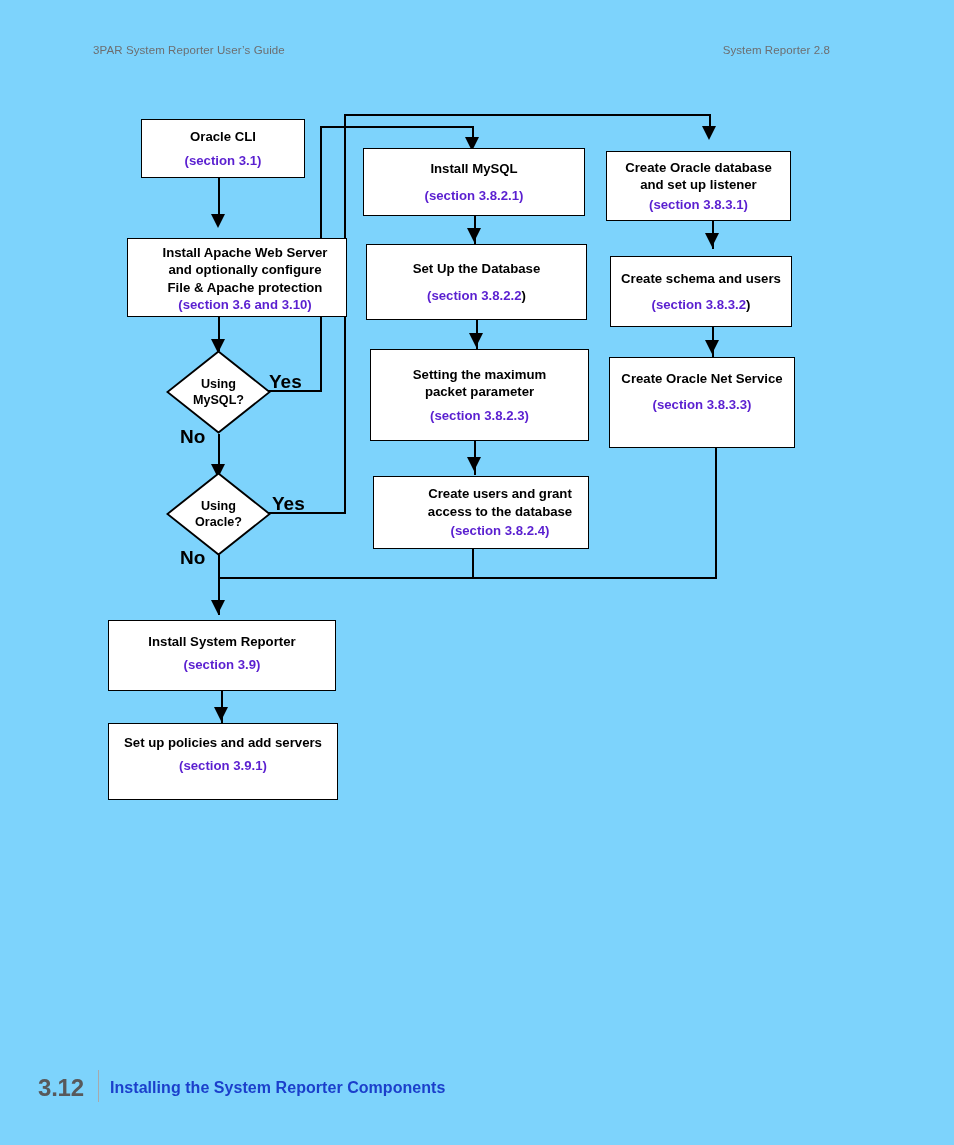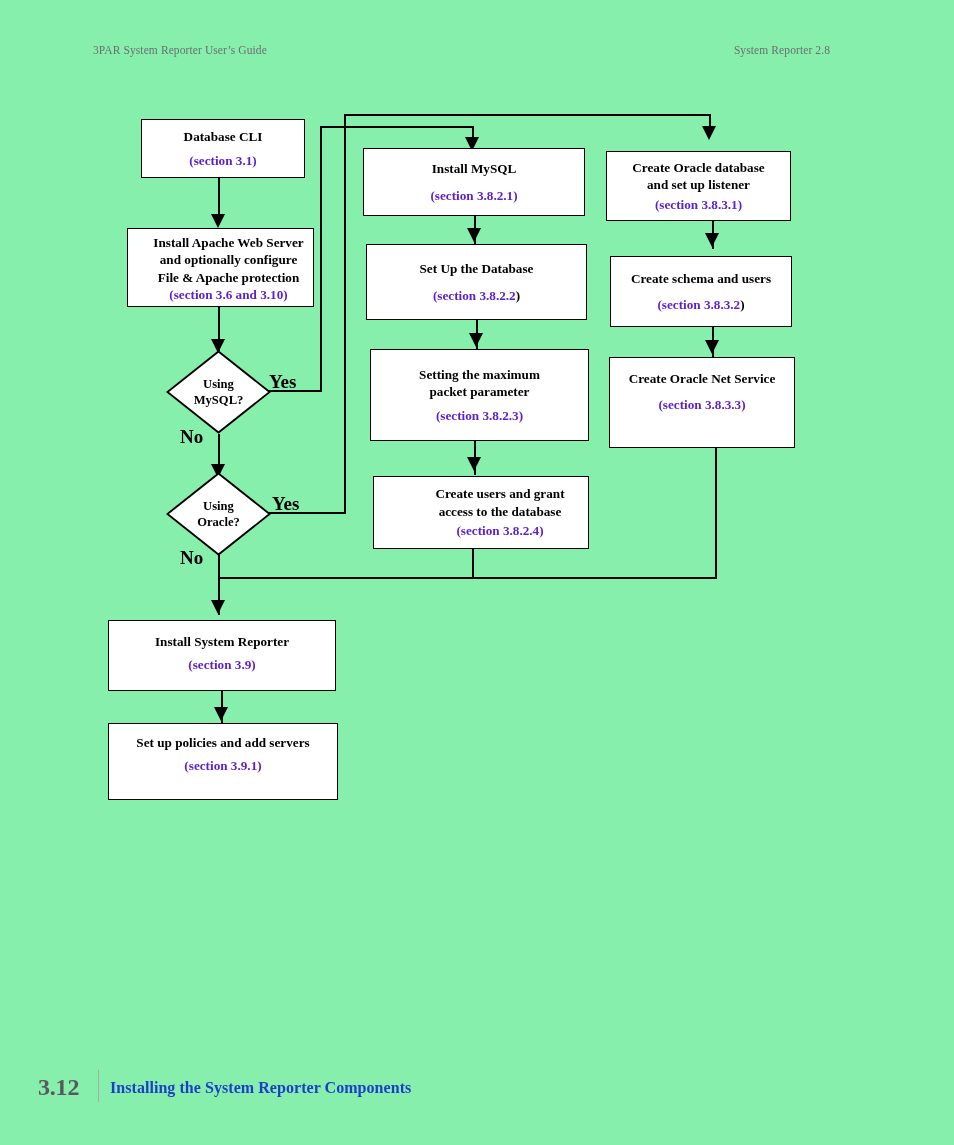--- a/index.html
+++ b/index.html
@@ -9,23 +9,22 @@
     background: #ffffff;
   }
   body {
     font-family: "Liberation Sans", sans-serif;
     -webkit-font-smoothing: antialiased;
   }
   #page {
     position: relative;
     width: 954px;
     height: 1145px;
-    background: #86efac;
+    background: #7dd3fc;
     overflow: hidden;
-    font-family: Liberation Serif, serif;
   }
 
   
   .runhead {
     position: absolute;
     font-size: 11.5px;
     color: #6d6e70;
     letter-spacing: 0.1px;
     white-space: nowrap;
   }
@@ -191,25 +190,25 @@
 
     <div class="ln h" style="left:218px; top:577px; width:499px;"></div>
 
     <div class="ln v" style="left:218px; top:555px; height:60px;"></div>
     <div class="arrow" style="left:211px; top:600px;"></div>
 
     <div class="ln v" style="left:221px; top:691px; height:32px;"></div>
     <div class="arrow" style="left:214px; top:707px;"></div>
 
     <div class="node" id="node-install-cli" style="left:141px; top:119px; width:164px; height:59px; justify-content:center; gap:7px;">
-      <span class="title">Database CLI</span>
+      <span class="title">Oracle CLI</span>
       <span class="ref">(section 3.1)</span>
     </div>
 
-    <div class="node" id="node-install-apache" style="left:127px; top:228px; width:187px; height:79px; justify-content:center; padding-top:2px;padding-left:16px;">
+    <div class="node" id="node-install-apache" style="left:127px; top:238px; width:220px; height:79px; justify-content:center; padding-top:2px;padding-left:16px;">
       <span class="title">Install Apache Web Server
 and optionally configure
 File &amp; Apache protection</span>
       <span class="ref">(section 3.6 and 3.10)</span>
     </div>
 
     <div class="node" id="node-install-mysql" style="left:363px; top:148px; width:222px; height:68px; justify-content:center; gap:9px;">
       <span class="title">Install MySQL</span>
       <span class="ref">(section 3.8.2.1)</span>
     </div>

